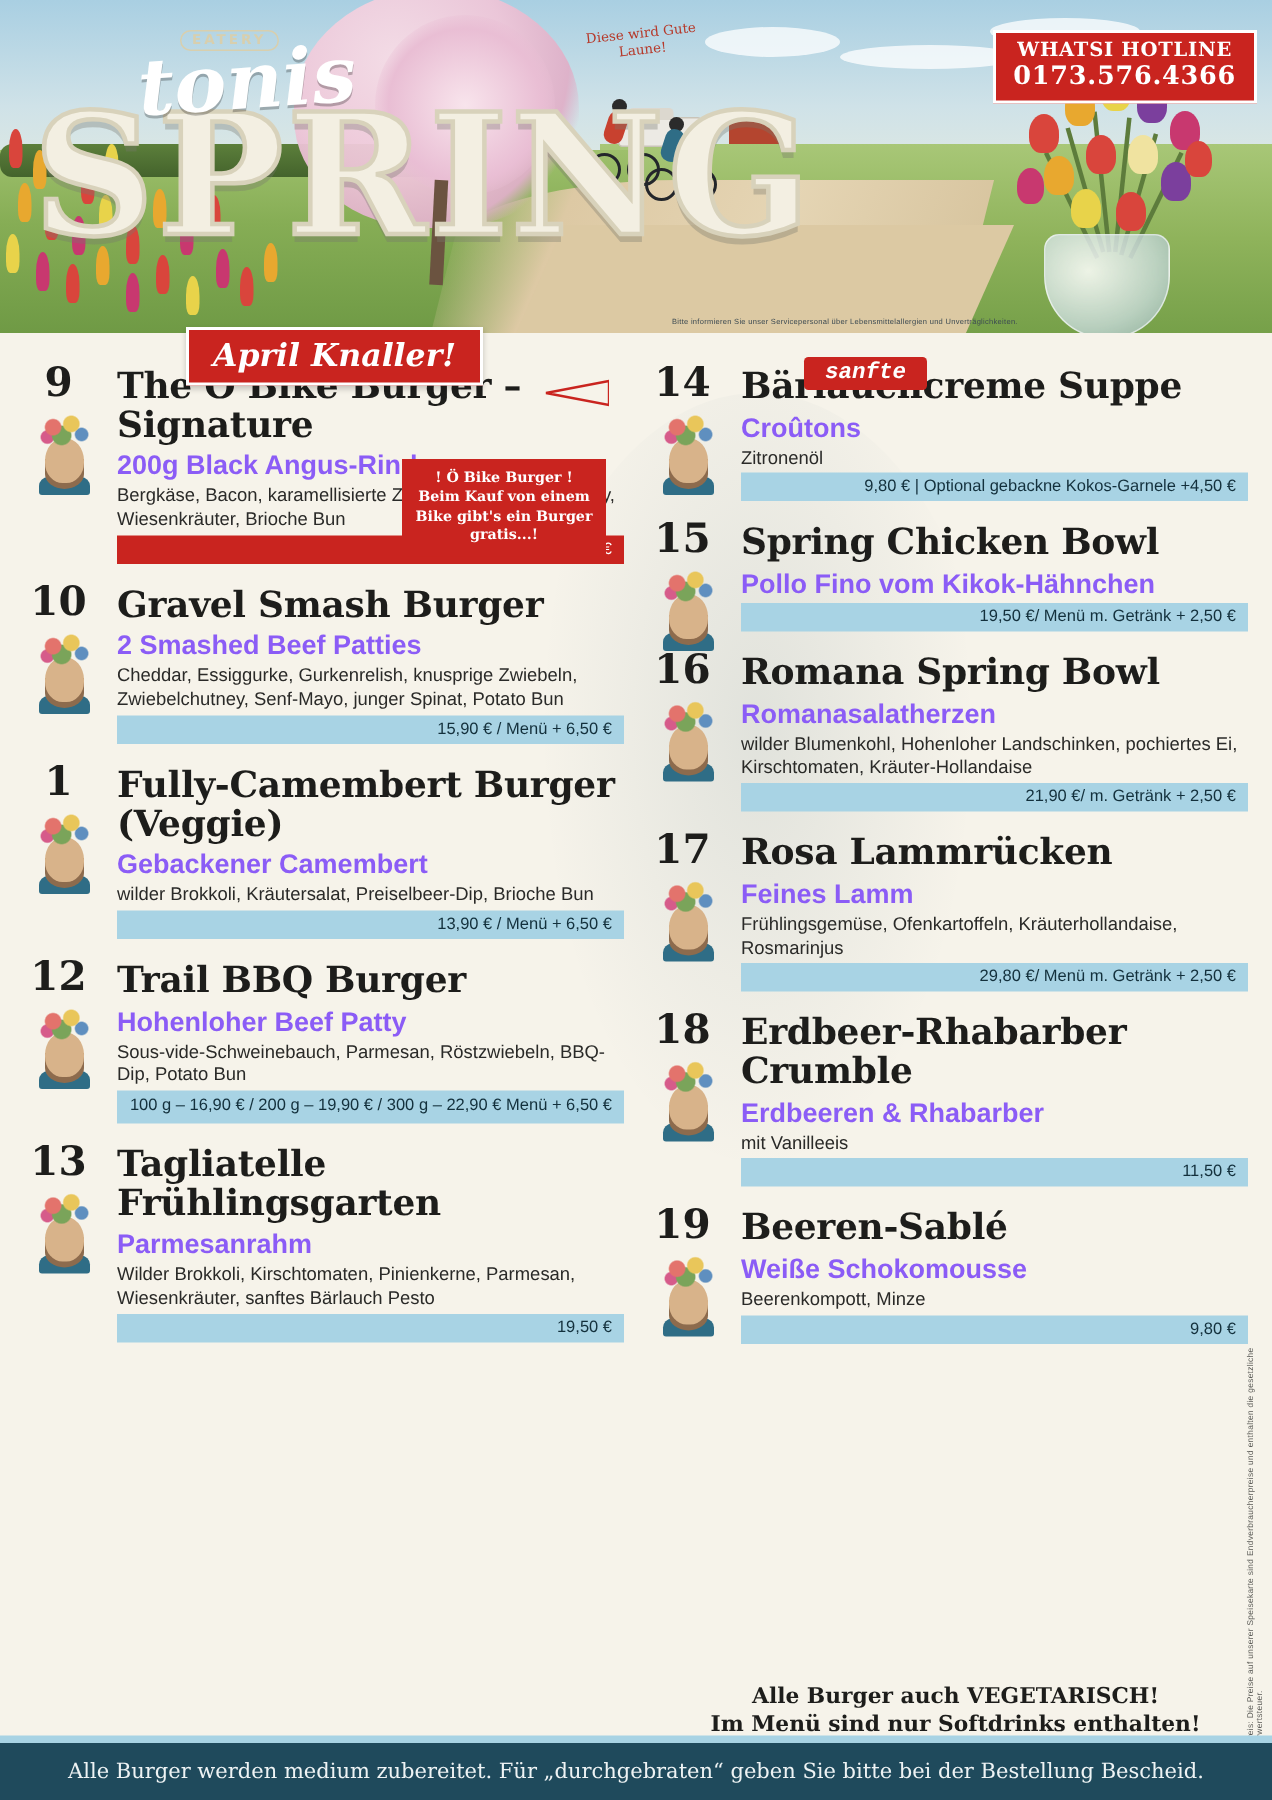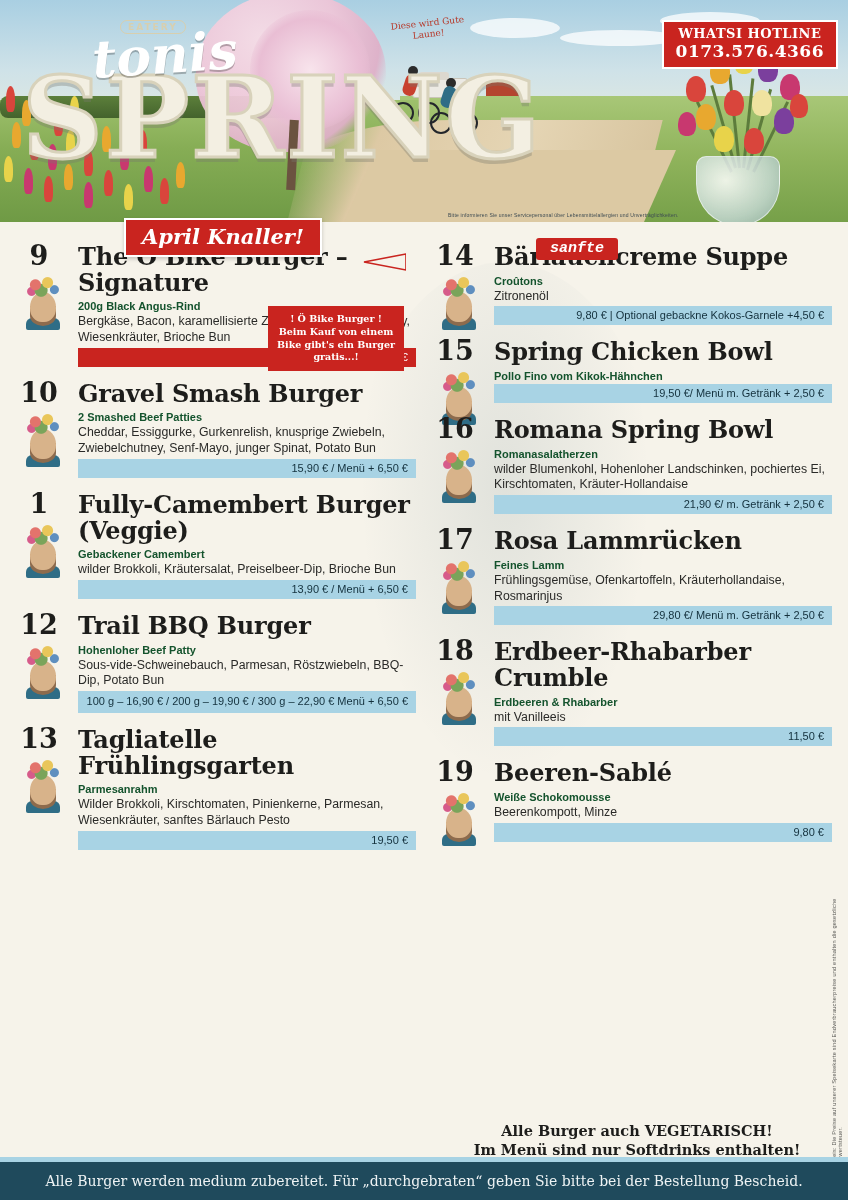--- a/index.html
+++ b/index.html
@@ -255,21 +255,21 @@
     background: #2f6d86; border-radius: 6px 6px 2px 2px;
   }
 
   .title {
     font-family: "DejaVu Serif", serif; font-weight: bold;
     font-size: 24px; line-height: 1.07; color: #1d1d1b;
     letter-spacing: -.2px;
   }
   .subtitle {
     font-family: "Liberation Sans", sans-serif; font-weight: bold;
-    font-size: 11px; color: #14532d; margin-top: 5px;
+    font-size: 18px; color: #8b5cf6; margin-top: 5px;
   }
   .desc {
     font-family: "Liberation Sans", sans-serif;
     font-size: 12.3px; line-height: 1.28; color: #2a2a28; margin-top: 2px;
   }
   .pricebar {
     margin-top: 2px;
     background: #a8d3e4;
     color: #13303c;
     font-family: "Liberation Sans", sans-serif;

